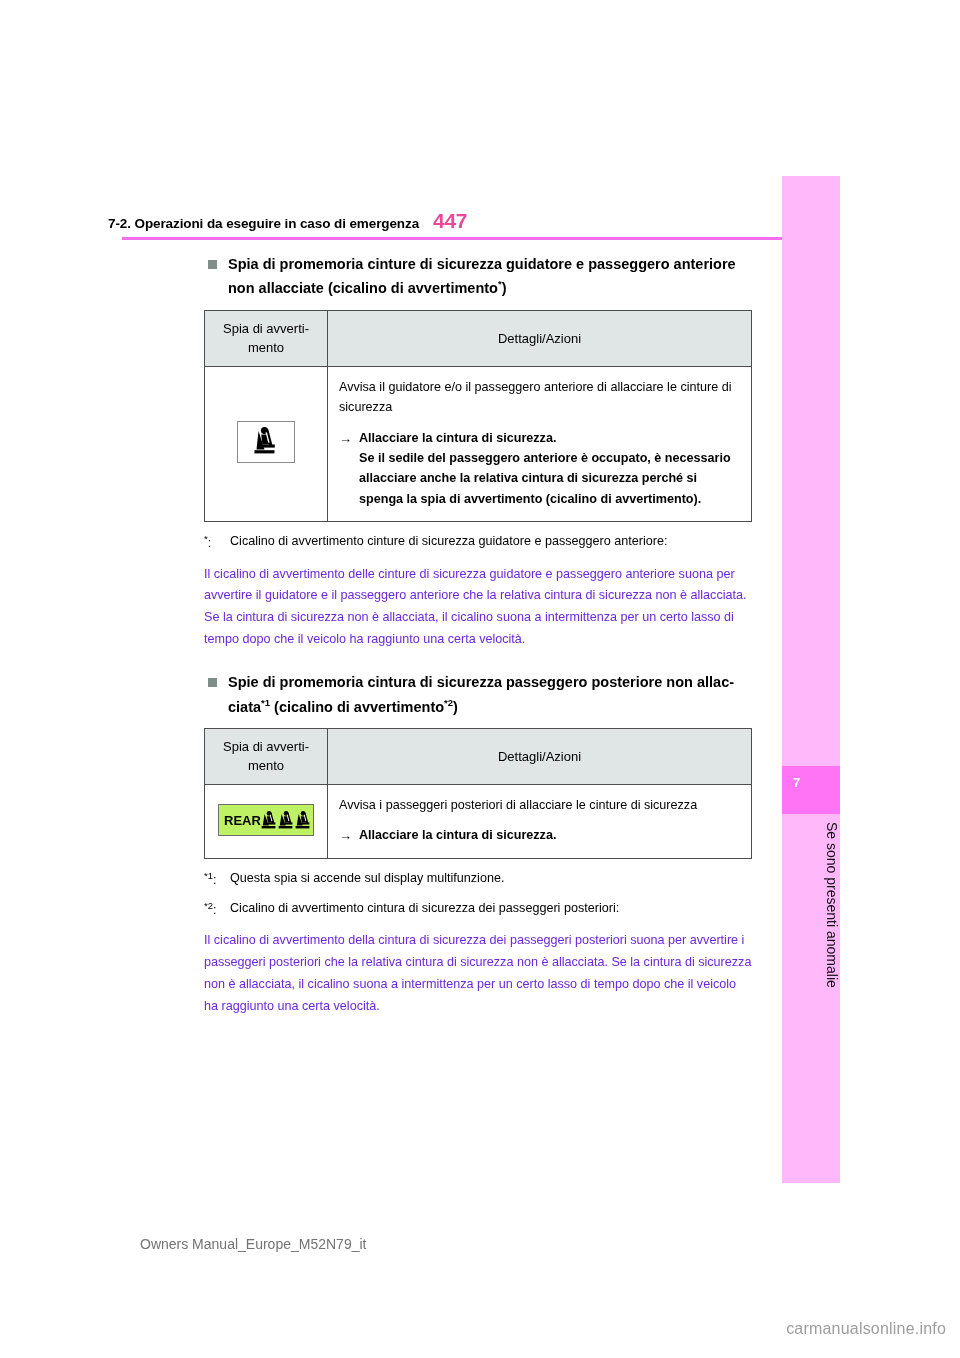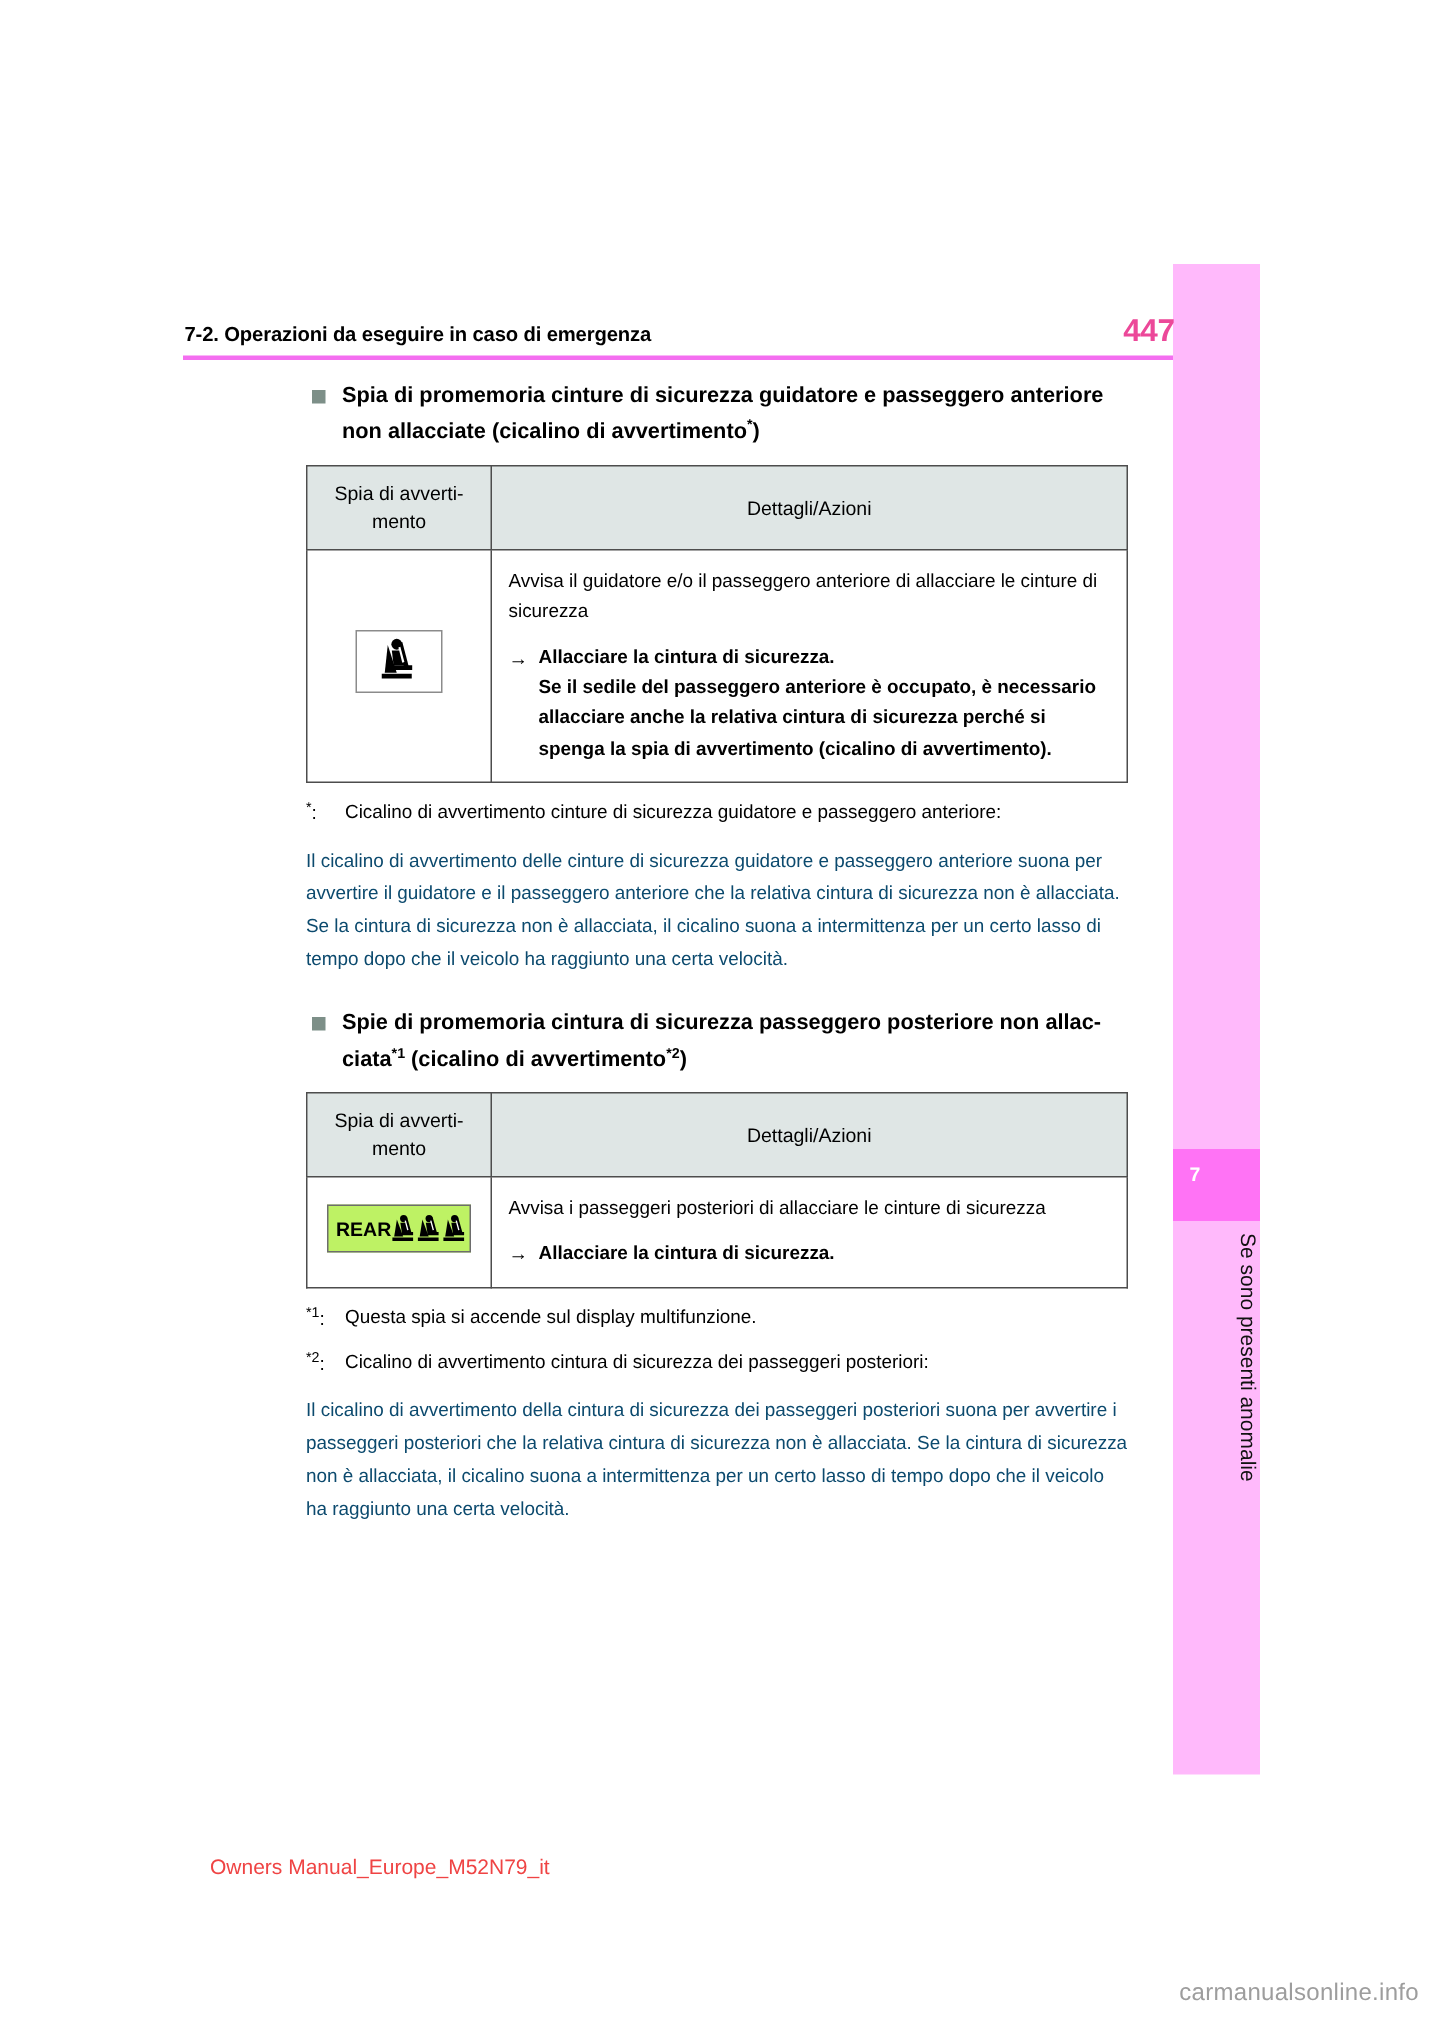--- a/index.html
+++ b/index.html
@@ -52,26 +52,26 @@
     writing-mode: vertical-rl;
     text-orientation: mixed;
     white-space: nowrap;
     padding-left: 14px;
     box-sizing: border-box;
   }
 
   
   .header {
     position: absolute;
-    left: 123px;
+    left: 108px;
     top: 209px;
     width: 660px;
     display: flex;
     align-items: baseline;
-    justify-content: space-between;
+    justify-content: flex-start;
   }
   .header-section {
     font-size: 13.5px;
     font-weight: bold;
     color: #000000;
     letter-spacing: -0.1px;
   }
   .header-page-num {
     font-size: 21px;
     font-weight: bold;
@@ -206,34 +206,34 @@
   .footnote .fn-mark {
     position: absolute;
     left: 0;
     top: 0;
     width: 24px;
     text-align: left;
   }
   .footnote .fn-mark sup { font-size: 9.5px; vertical-align: super; }
   .para {
     font-size: 12.6px;
-    color: #0c4a6e;
+    color: #6d28d9;
     line-height: 1.74;
     margin-top: 12px;
     text-align: left;
   }
   .spacer-lg { height: 20px; }
 
   
   .footer-id {
     position: absolute;
     left: 140px;
     top: 1236px;
     font-size: 14px;
-    color: #ef4444;
+    color: #737373;
   }
   .watermark {
     position: absolute;
     right: 14px;
     top: 1320px;
     font-size: 16px;
     color: #9d9d9d;
     letter-spacing: 0.2px;
   }
 </style>

